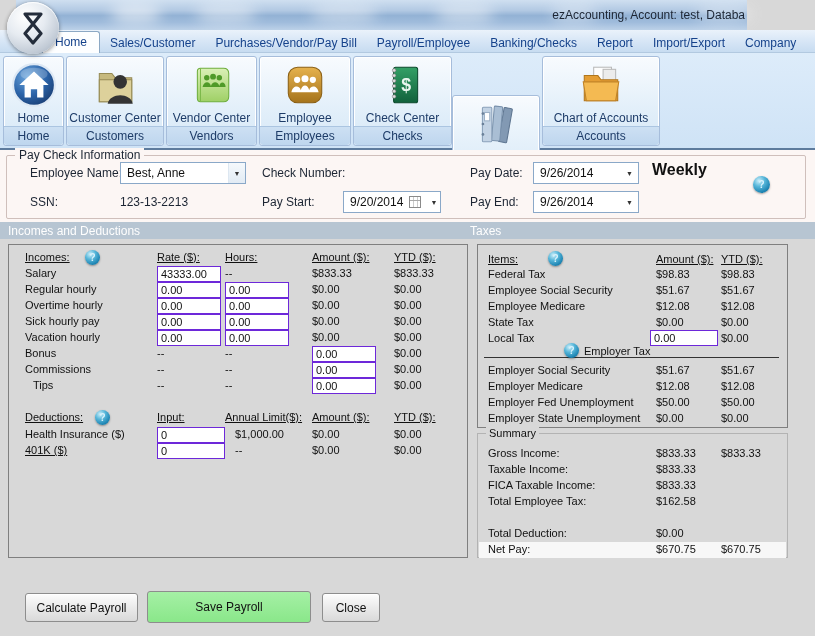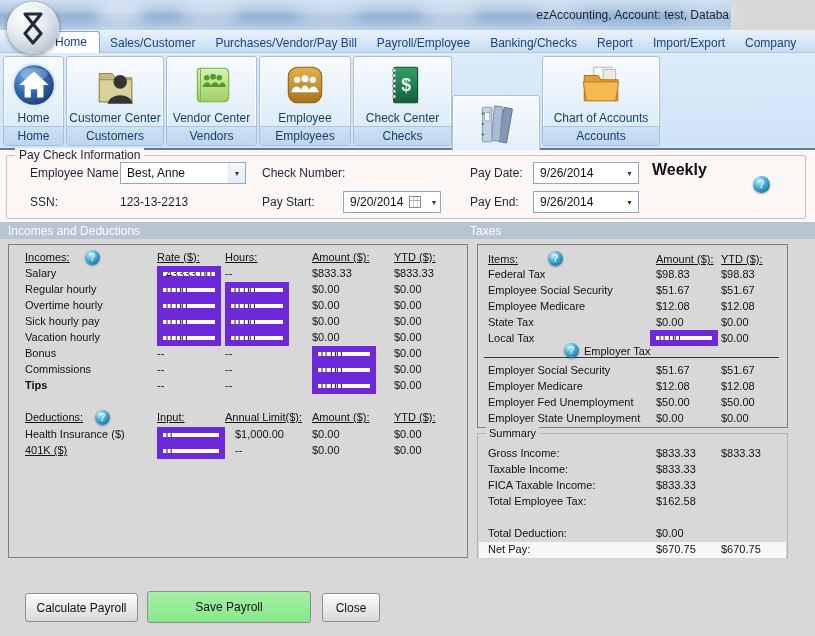--- a/index.html
+++ b/index.html
@@ -1,21 +1,21 @@
 <!DOCTYPE html>
 <html><head>
 <meta charset="utf-8">
 <style>
   * { margin:0; padding:0; box-sizing:border-box; }
   body { font-family:"Liberation Sans", sans-serif; background:#888; }
   .window { position:relative; width:815px; height:636px; overflow:hidden; background:#d8d8d8;
             font-family:"Liberation Sans", sans-serif; }
 
   
-  .titlebar { position:absolute; top:0; left:0; width:731px; height:30px;
+  .titlebar { position:absolute; top:0; left:16px; width:731px; height:30px;
     background:linear-gradient(180deg,#cfdff0 0%,#b2c9e3 35%,#93b2d5 52%,#a0bcdc 75%,#bcd1e8 100%); }
   .blob { position:absolute; top:4px; height:20px; background:rgba(255,255,255,.55);
           filter:blur(7px); border-radius:45%; }
   .title-text { position:absolute; top:8px; right:2px; font-size:12px; color:#1c2533; white-space:nowrap; }
 
   .logo { position:absolute; top:2px; left:7px; width:52px; height:52px; border-radius:50%;
     background:radial-gradient(circle at 35% 28%, #ffffff 0%, #e6ebf1 40%, #c2cbd6 72%, #9aa6b4 100%);
     box-shadow:0 1px 4px rgba(0,0,0,.45), inset 0 1px 1px #fff;
     display:flex; align-items:center; justify-content:center; z-index:6; cursor:pointer; }
 
@@ -78,21 +78,21 @@
   .panel-tax { position:absolute; top:244px; left:477px; width:311px; height:184px;
     background:#d8d8d8; border:1px solid #7f7f7f; }
   .summary-box { position:absolute; top:433px; left:477px; width:311px; height:125px;
     background:#d8d8d8; border:1px solid #b3b3b3; }
   .sum-caption { position:absolute; top:-7px; left:8px; background:#d8d8d8; padding:0 3px;
     font-size:11px; color:#111; }
 
   .trow { position:absolute; left:0; width:100%; height:16px; }
   .cell { position:absolute; font-size:11px; color:#111; white-space:nowrap; }
   .hdr { text-decoration:underline; }
-  .inp { position:absolute; height:16px; width:64px; border:6px solid #6d28d9; background:#fff;
+  .inp { position:absolute; height:16px; width:64px; border:1px solid #6d28d9; background:#fff;
     font-size:11px; font-family:inherit; color:#111; padding:0 3px; }
   .link-u { text-decoration:underline; cursor:pointer; }
   .emp-divider { position:absolute; left:6px; right:8px; border-bottom:1px solid #333; }
   .netpay-bg { position:absolute; left:1px; right:1px; height:16px; background:#f7f7f7; }
 
   
   .btn { position:absolute; display:flex; align-items:center; justify-content:center;
     font-size:12px; color:#111; border:1px solid #8d8d8d; border-radius:3px;
     background:linear-gradient(180deg,#fdfdfd 0%,#ececec 45%,#d9d9d9 100%);
     box-shadow:inset 0 1px 0 #fff; cursor:pointer; font-family:inherit; }
@@ -364,21 +364,21 @@
       <span class="cell" style="left:385px;">$0.00</span>
     </div>
     <div class="trow" style="top:118px;">
       <span class="cell" style="left:16px;">Commissions</span>
       <span class="cell" style="left:148px;">--</span>
       <span class="cell" style="left:216px;">--</span>
       <input class="inp" style="left: 303px; top: -1px;" value="0.00">
       <span class="cell" style="left:385px;">$0.00</span>
     </div>
     <div class="trow" style="top:134px;">
-      <span class="cell" style="left:16px;font-weight:bold;">Tips</span>
+      <span class="cell" style="left:24px;">Tips</span>
       <span class="cell" style="left:148px;">--</span>
       <span class="cell" style="left:216px;">--</span>
       <input class="inp" style="left: 303px; top: -1px;" value="0.00">
       <span class="cell" style="left:385px;">$0.00</span>
     </div>
 
     <div class="trow" style="top:166px;">
       <span class="cell hdr" style="left:16px;">Deductions:</span>
       <span class="help" style="left:86px;top:-1px;">?</span>
       <span class="cell hdr" style="left:148px;">Input:</span>

